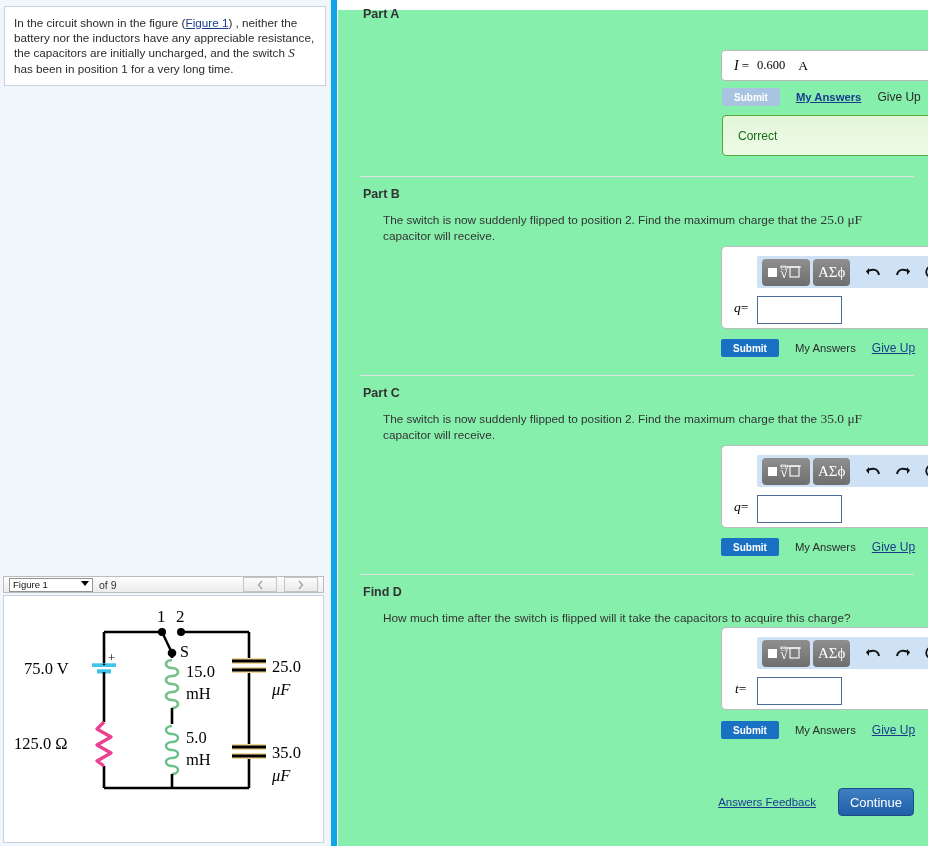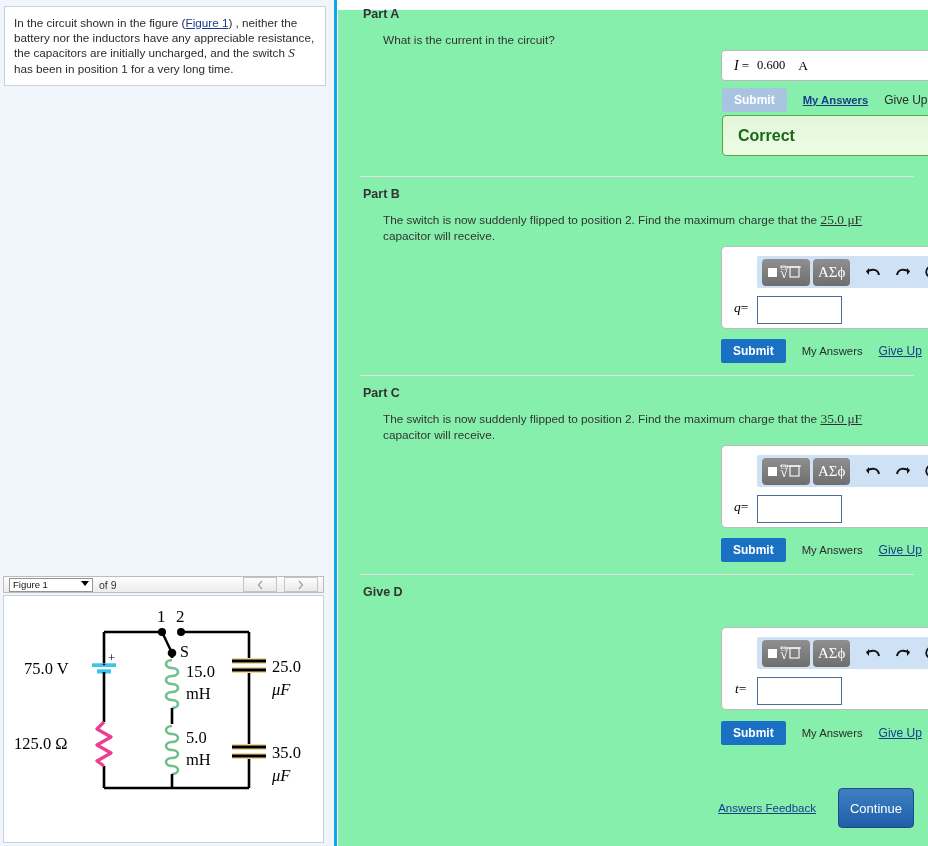--- a/index.html
+++ b/index.html
@@ -15,21 +15,21 @@
     width: 928px; height: 846px;
     background: #ffffff;
   }
 
   
   #left-panel {
     position: absolute;
     left: 0; top: 0;
     width: 337px; height: 846px;
     background: #f1f6fd;
-    border-right: 3px solid #0ea5e9;
+    border-right: 6px solid #0ea5e9;
   }
   #problem-statement {
     position: absolute;
     left: 4px; top: 6px;
     width: 322px;
     background: #ffffff;
     border: 1px solid #c8d2df;
     padding: 8px 9px 9px 9px;
     font-size: 11.7px;
     line-height: 15.2px;
@@ -109,21 +109,21 @@
     font-weight: bold;
     color: #333333;
     padding: 0 0 0 25px;
   }
   .part-prompt {
     font-size: 11.8px;
     color: #333333;
     line-height: 16px;
     padding: 7px 14px 0 45px;
   }
-  .mathser { font-family: "Liberation Serif", serif; font-size: 13.5px; text-decoration: underline; }
+  .mathser { font-family: "Liberation Serif", serif; font-size: 13.5px; }
   .divider {
     border-top: 1px solid #e2e2e2;
     margin: 0 14px 0 22px;
   }
 
   
   #partA-answerbox {
     position: absolute; left: 383px; top: 40px;
     width: 247px; height: 31px;
     background: #ffffff;
@@ -134,25 +134,25 @@
   }
   #partA-answerbox .lbl {
     font-family: "Liberation Serif", serif; font-style: italic; font-size: 14px; color: #000;
   }
   #partA-answerbox .eq { font-family: "Liberation Serif", serif; font-size: 13px; margin-left: 3px; color:#000;}
   #partA-answerbox .val { font-family: "Liberation Serif", serif; font-size: 12.5px; margin-left: 8px; color:#000;}
   #partA-answerbox .unit { font-family: "Liberation Serif", serif; font-size: 13.5px; margin-left: 13px; color:#000;}
 
   .btn-submit {
     display: inline-flex; align-items: center; justify-content: center;
-    height: 24px;
+    height: 18px;
     padding: 0 12px;
     background: #1a71c4;
     color: #ffffff;
-    font-size: 12px;
+    font-size: 10px;
     font-weight: bold;
     border-radius: 2px;
     border: none;
     cursor: pointer;
     font-family: "Liberation Sans", sans-serif;
   }
   .btn-submit.disabled {
     background: #a9c4e0;
     color: #ffffff;
   }
@@ -170,21 +170,21 @@
   #correct-box {
     position: absolute; left: 384px; top: 105px;
     width: 258px; height: 41px;
     background: linear-gradient(to bottom,#e3f6d9,#eefbe6);
     border: 1px solid #5aa73a;
     border-radius: 4px;
     display: flex; align-items: center;
     padding-left: 15px;
   }
   #correct-box span {
-    color: #166b16; font-size: 16px; font-weight: bold;
+    color: #166b16; font-size: 12px; font-weight: normal;
   }
 
   
   .answer-card {
     background: #ffffff;
     border: 1px solid #bcbcbc;
     border-radius: 5px;
     position: relative;
   }
   .math-toolbar {
@@ -239,21 +239,21 @@
     left: 0; top: 778px;
     width: 590px;
     display: flex; justify-content: flex-end; align-items: center;
     gap: 22px;
     padding-right: 14px;
   }
   #provide-feedback {
     font-size: 11.5px; color:#1a3c8c; text-decoration: underline; cursor:pointer;
   }
   #continue-btn {
-    width: 76px; height: 40px;
+    width: 76px; height: 28px;
     background: linear-gradient(to bottom,#3f7fc2,#1f5fa8);
     border: 1px solid #1a4c88;
     border-radius: 4px;
     color:#ffffff; font-size: 13px;
     display:flex; align-items:center; justify-content:center;
     cursor: pointer;
   }
 </style>
 </head>
 <body>
@@ -361,21 +361,20 @@
         <text x="268" y="162" font-family="Liberation Serif, serif" font-size="16.5" fill="#000">35.0</text>
         <text x="268" y="185" font-family="Liberation Serif, serif" font-size="16.5" font-style="italic" fill="#000">μF</text>
       </svg>
     </div>
   </div>
 
   <div id="right-panel">
 
     <div class="part" style="height:166px;">
       <div class="part-title" style="position:absolute;top:-3px;">Part A</div>
-      <div class="part-prompt" style="position:absolute;top:15px;">What is the current in the circuit?</div>
 
       <div id="partA-answerbox">
         <span class="lbl">I</span>
         <span class="eq">=</span>
         <span class="val">0.600</span>
         <span class="unit">A</span>
       </div>
 
       <div id="partA-actions">
         <div class="btn-submit disabled">Submit</div>
@@ -486,21 +485,22 @@
       <div class="card-actions" style="left:383px;top:162px;">
         <div class="btn-submit">Submit</div>
         <a class="link-my-answers" href="#">My Answers</a>
         <a class="link-give-up active" href="#">Give Up</a>
       </div>
     </div>
 
     <div class="divider"></div>
 
     <div class="part" style="height:186px;">
-      <div class="part-title" style="position:absolute;top:10px;">Give D</div>
+      <div class="part-title" style="position:absolute;top:10px;">Find D</div>
+      <div class="part-prompt" style="position:absolute;top:28px;width:545px;">How much time after the switch is flipped will it take the capacitors to acquire this charge?</div>
 
       <div class="answer-card" style="position:absolute;left:383px;top:52px;width:348px;height:83px;">
         <div class="math-toolbar" style="left:35px;top:9px;width:271px;">
           <div class="tb-btn">
             <svg width="38" height="20" viewBox="0 0 38 20">
                 <rect x="1" y="6" width="9" height="9" fill="#fff"></rect>
                 <text x="13" y="16" font-family="Liberation Serif, serif" font-size="15" fill="#fff">√</text>
                 <text x="14" y="8" font-family="Liberation Serif, serif" font-size="8" fill="#fff">□</text>
                 <rect x="23" y="5" width="9" height="10" fill="none" stroke="#fff" stroke-width="1.1"></rect>
                 <path d="M13 5 L34 5" stroke="#fff" stroke-width="1.1"></path>

